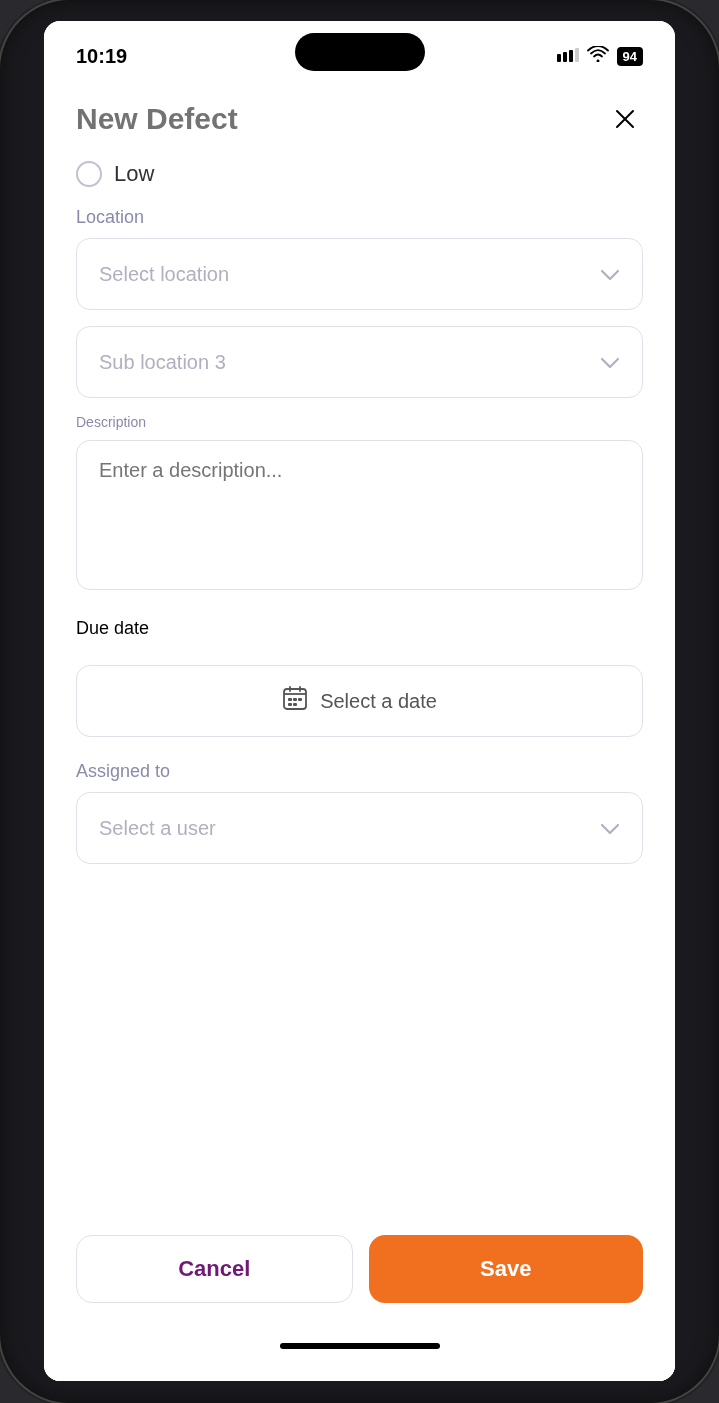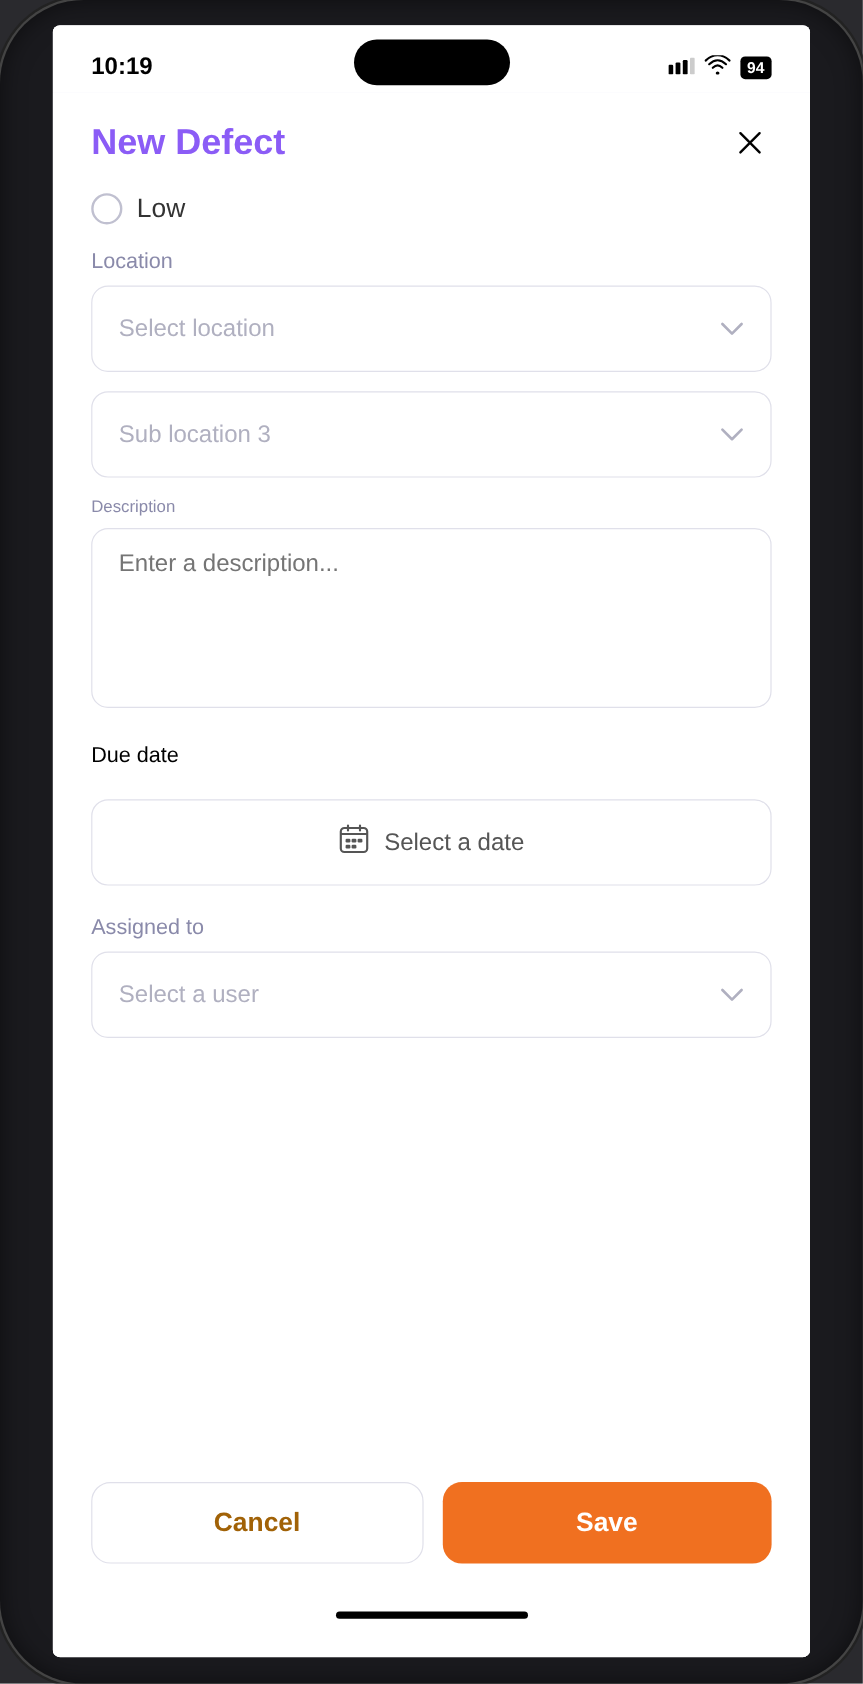--- a/index.html
+++ b/index.html
@@ -21,21 +21,21 @@
       flex-direction: column;
       align-items: center;
       justify-content: flex-start;
       box-shadow: 0 0 0 2px #444, 0 0 0 4px #222, inset 0 0 20px rgba(0,0,0,0.5);
       overflow: hidden;
     }
     .phone-inner {
       width: 631px;
       height: 1360px;
       background: #f2f2f7;
-      border-radius: 6px;
+      border-radius: 16px;
       margin: 21px auto;
       overflow: hidden;
       position: relative;
       display: flex;
       flex-direction: column;
     }
     
     .status-bar {
       width: 100%;
       height: 56px;
@@ -90,21 +90,21 @@
     .header {
       display: flex;
       align-items: center;
       justify-content: space-between;
       padding: 24px 32px 16px 32px;
       background: #fff;
     }
     .header-title {
       font-size: 30px;
       font-weight: 700;
-      color: #8b5cf6;
+      color: #737373;
     }
     .close-btn {
       width: 36px;
       height: 36px;
       display: flex;
       align-items: center;
       justify-content: center;
       cursor: pointer;
     }
     
@@ -224,21 +224,21 @@
       margin-top: auto;
     }
     .cancel-btn {
       flex: 1;
       height: 68px;
       border: 1.5px solid #e0e0ea;
       border-radius: 16px;
       background: #fff;
       font-size: 22px;
       font-weight: 600;
-      color: #a16207;
+      color: #701a75;
       cursor: pointer;
       display: flex;
       align-items: center;
       justify-content: center;
     }
     .save-btn {
       flex: 1;
       height: 68px;
       border: none;
       border-radius: 16px;

